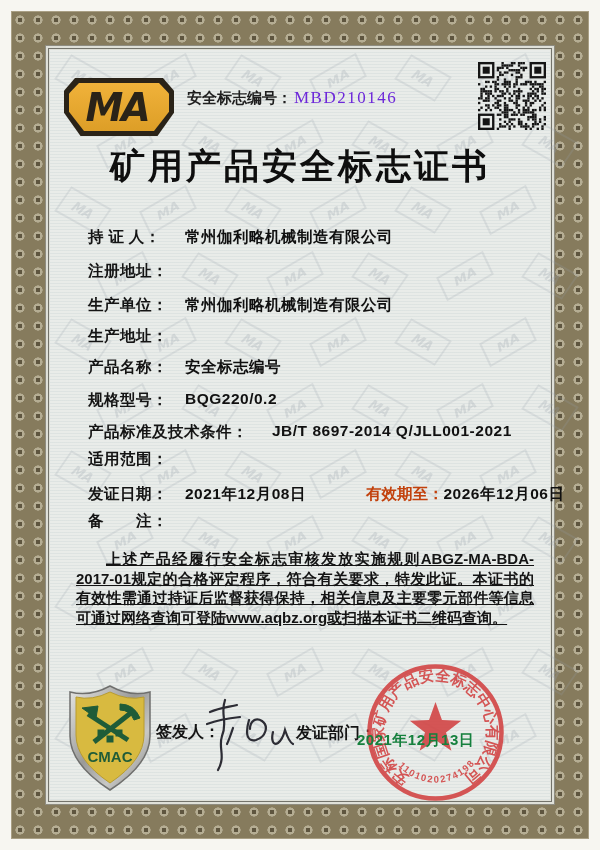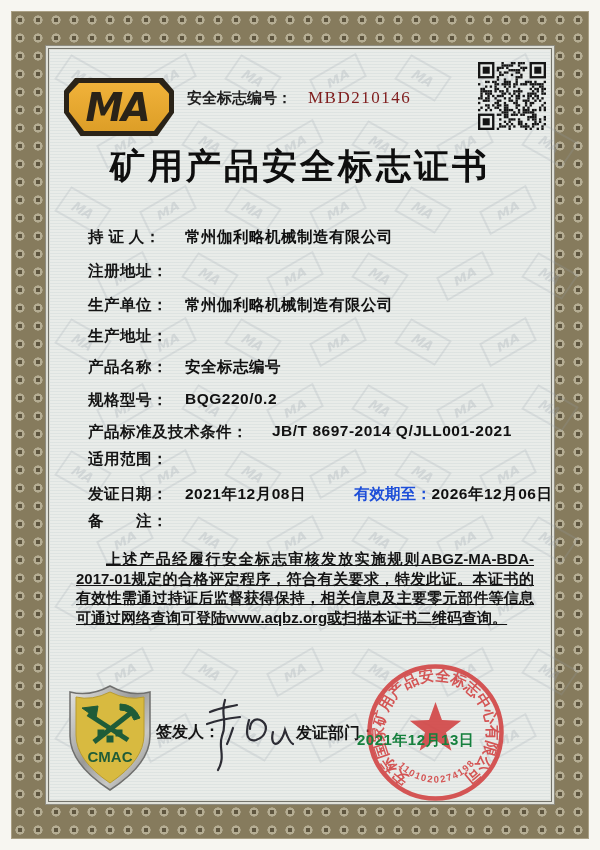--- a/index.html
+++ b/index.html
@@ -28,35 +28,35 @@
      background:#2a2318;display:flex;align-items:center;justify-content:center;}
   .ma-logo-inner{width:100px;height:48px;
      clip-path:polygon(10% 0,90% 0,100% 22%,100% 60%,85% 100%,15% 100%,0 60%,0 22%);
      background:linear-gradient(180deg,#f0b23a,#dd9e27);
      display:flex;align-items:center;justify-content:center;}
   .ma-logo-text{font:italic 800 38px "DejaVu Sans",sans-serif;color:#2a2318;letter-spacing:-2px;
      transform:scaleY(1.05);padding-right:4px;}
 
   .certno{position:absolute;left:187px;top:88px;display:flex;align-items:baseline;}
   .certno .lbl{font:600 15px "Liberation Serif",serif;color:#1e1e1e;}
-  .certno .val{font:400 17px "Liberation Serif",serif;color:#7f1d1d;margin-left:16px;letter-spacing:1.5px;}
+  .certno .val{font:400 17px "Liberation Serif",serif;color:#6d28d9;margin-left:2px;letter-spacing:1.5px;}
 
   .qr{position:absolute;left:478px;top:62px;width:68px;height:68px;}
 
   .cert-title{position:absolute;left:0;right:0;top:143px;text-align:center;
      font:800 35px "DejaVu Serif","Liberation Serif",serif;color:#0e0e0e;letter-spacing:3px;}
 
   .row{position:absolute;left:88px;display:flex;align-items:flex-start;}
   .row .lbl{font:600 15.5px "Liberation Serif",serif;color:#141414;white-space:pre;
             width:97px;flex:none;letter-spacing:.5px;}
   .row .lbl.auto{width:auto;}
   .row .val{font:700 15.5px "Liberation Sans",sans-serif;color:#101010;letter-spacing:.5px;}
   .row .val.wrap{width:352px;line-height:1.25;}
   .row .val.ml{margin-left:24px;}
-  .row .lbl2{font:600 15.5px "Liberation Serif",serif;color:#1d4ed8;white-space:pre;margin-left:36px;}
+  .row .lbl2{font:600 15.5px "Liberation Serif",serif;color:#c2410c;white-space:pre;margin-left:48px;}
   .row .val2{font:700 15.5px "Liberation Sans",sans-serif;color:#101010;margin-left:0;letter-spacing:.5px;}
 
   .statement{position:absolute;left:76px;top:549px;width:458px;
      font:700 15px "Liberation Sans",sans-serif;color:#141414;line-height:19.5px;
      text-align:justify;text-indent:2em;text-decoration:underline;}
 
   .cmac{position:absolute;left:58px;top:678px;width:104px;height:120px;}
   .signer{position:absolute;left:156px;top:722px;font:600 16px "Liberation Serif",serif;color:#141414;}
   .signature{position:absolute;left:203px;top:690px;width:95px;height:85px;}
   .dept{position:absolute;left:296px;top:723px;font:600 16px "Liberation Serif",serif;color:#141414;}

